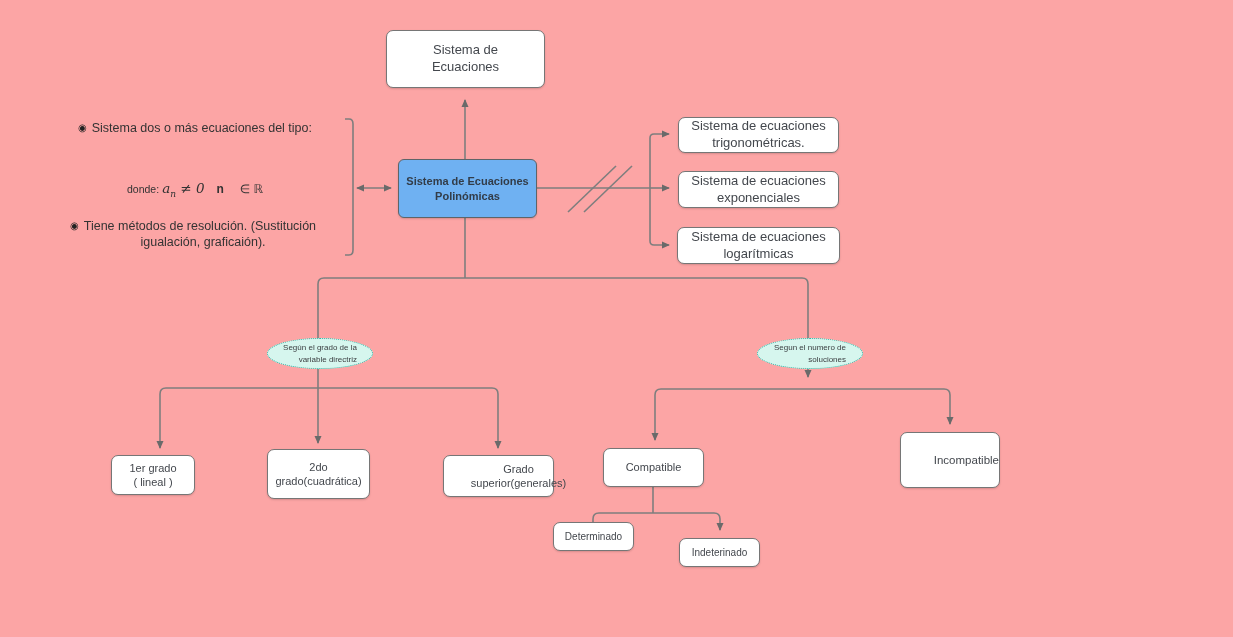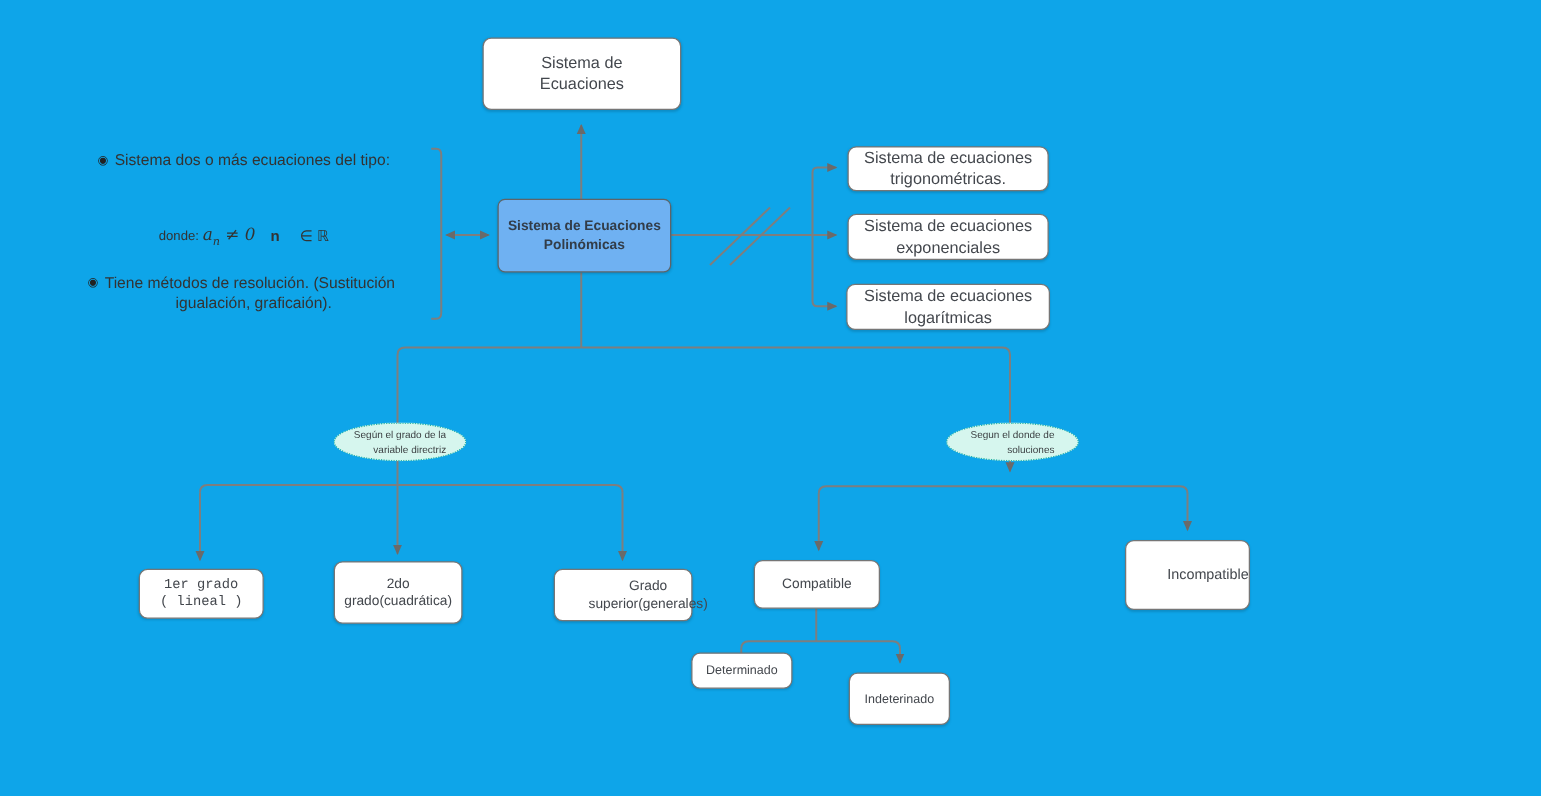--- a/index.html
+++ b/index.html
@@ -1,16 +1,16 @@
 <!DOCTYPE html>
 <html><head>
 <meta charset="utf-8">
 <style>
   html,body{margin:0;padding:0;background:#ffffff;}
-  .canvas{position:relative;width:1233px;height:637px;background:#0ea5e9;
+  .canvas{position:relative;width:1233px;height:637px;background:#fca5a5;
           font-family:"Liberation Sans",sans-serif;overflow:hidden;}
   svg.wires{position:absolute;left:0;top:0;}
   .node{position:absolute;display:flex;align-items:center;justify-content:center;
         text-align:center;background:#ffffff;border:1.6px solid #767676;border-radius:7px;
         color:#43474d;white-space:pre-line;line-height:1.3;
         box-shadow:0 1px 2px rgba(0,0,0,0.15);box-sizing:border-box;}
   .node.blue{background:#6fb1f2;border-color:#5f6468;color:#323c48;font-weight:bold;border-radius:6px;}
   .ellipse{position:absolute;display:flex;align-items:center;justify-content:center;
            text-align:right;background:#d6f6ee;border:1.5px dotted #2ab5a5;border-radius:50%;
            color:#3c4043;white-space:pre-line;font-size:8px;line-height:1.45;box-sizing:border-box;}
@@ -87,25 +87,25 @@
   <div class="node" style="left:677px;top:227px;width:163px;height:37px;font-size:13px;">
     <span>Sistema de ecuaciones
 logarítmicas</span>
   </div>
 
   <div class="ellipse" style="left:267px;top:338px;width:106px;height:31px;">
     <span>Según el grado de la
 variable directriz</span>
   </div>
   <div class="ellipse" style="left:757px;top:338px;width:106px;height:31px;">
-    <span>Segun el donde de
+    <span>Segun el numero de
 soluciones</span>
   </div>
 
-  <div class="node" style="left:111px;top:455px;width:100px;height:40px;font-size:11px;font-family:Liberation Mono, monospace;">
+  <div class="node" style="left:111px;top:455px;width:84px;height:40px;font-size:11px;">
     <span>1er grado
 ( lineal )</span>
   </div>
   <div class="node" style="left:267px;top:449px;width:103px;height:50px;font-size:11px;">
     <span>2do
 grado(cuadrática)</span>
   </div>
   <div class="node" style="left:443px;top:455px;width:111px;height:42px;font-size:11px;padding-left:40px;">
     <span>Grado
 superior(generales)</span>
@@ -113,21 +113,21 @@
 
   <div class="node" style="left:603px;top:448px;width:101px;height:39px;font-size:11px;">
     <span>Compatible</span>
   </div>
   <div class="node" style="left:900px;top:432px;width:100px;height:56px;font-size:11.5px;justify-content:flex-end;">
     <span>Incompatible</span>
   </div>
   <div class="node" style="left:553px;top:522px;width:81px;height:29px;font-size:10px;">
     <span>Determinado</span>
   </div>
-  <div class="node" style="left:679px;top:538px;width:81px;height:42px;font-size:10px;">
+  <div class="node" style="left:679px;top:538px;width:81px;height:29px;font-size:10px;">
     <span>Indeterinado</span>
   </div>
 
   <div class="notes" style="left:78px;top:121px;">
     <div class="bullet-row">
       <span class="bullet-glyph">◉</span>
       <span>Sistema dos o más ecuaciones del tipo:</span>
     </div>
   </div>
 

